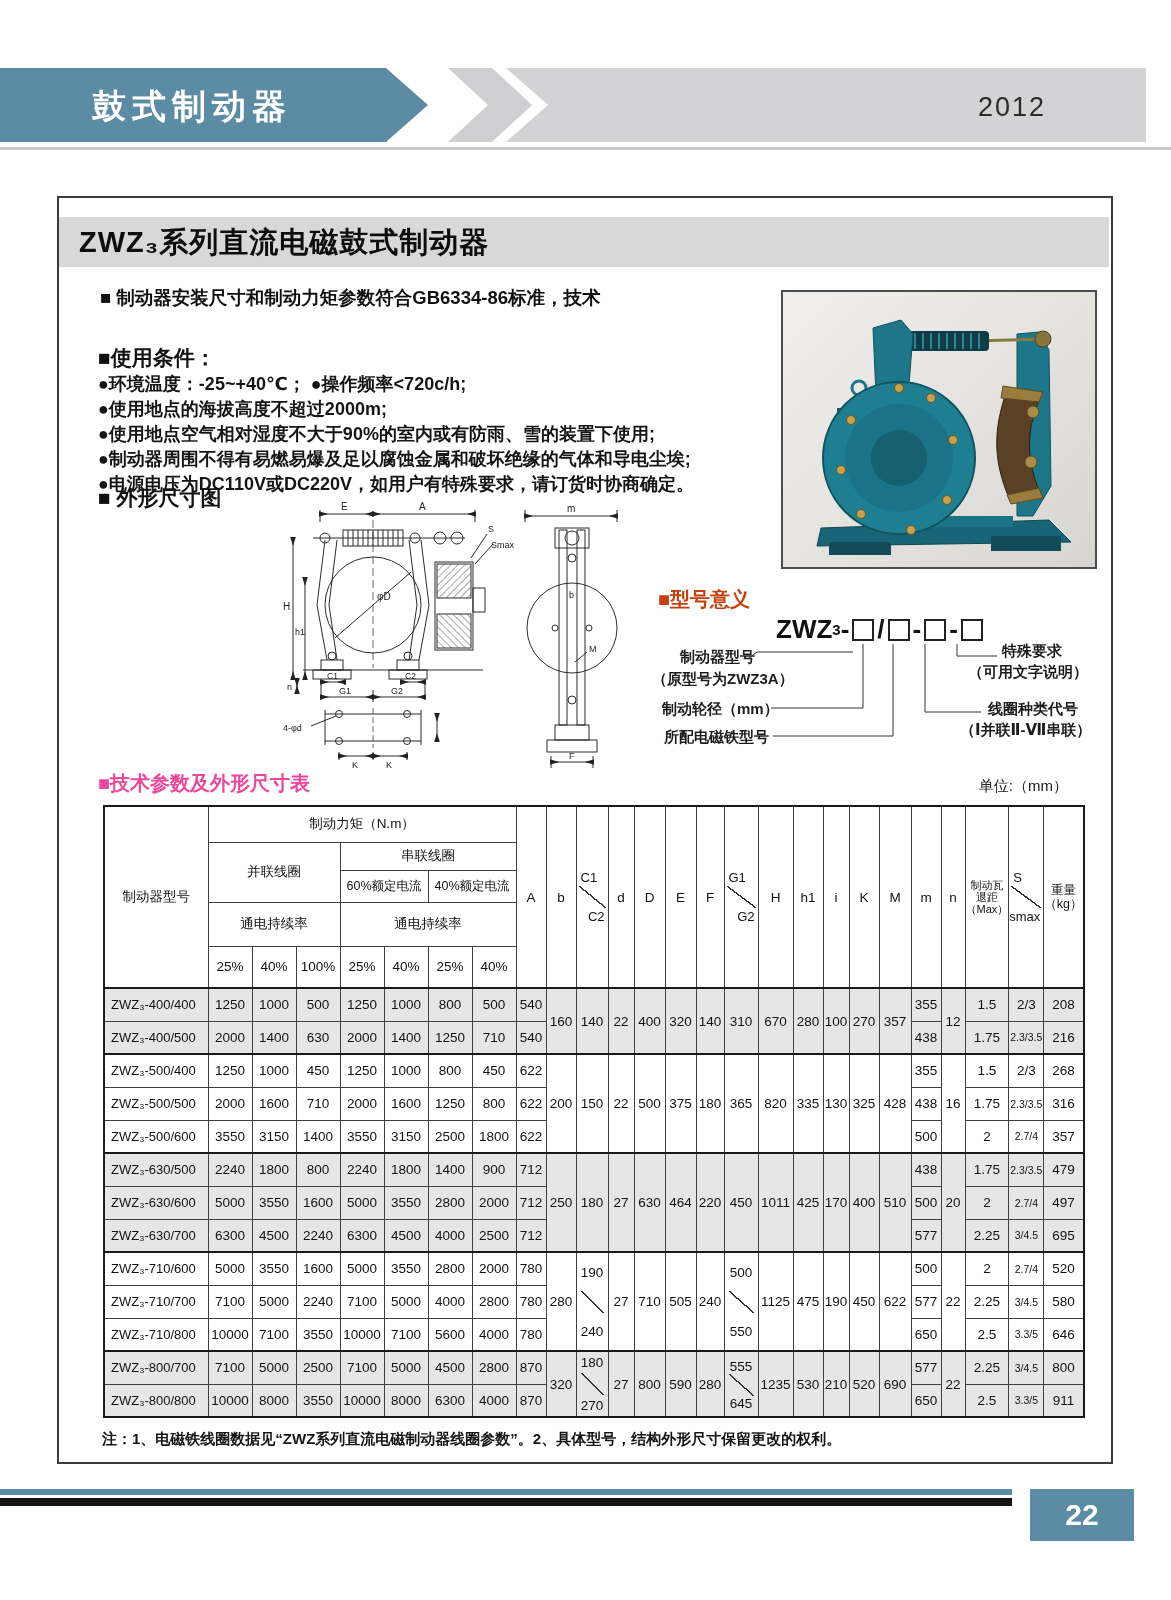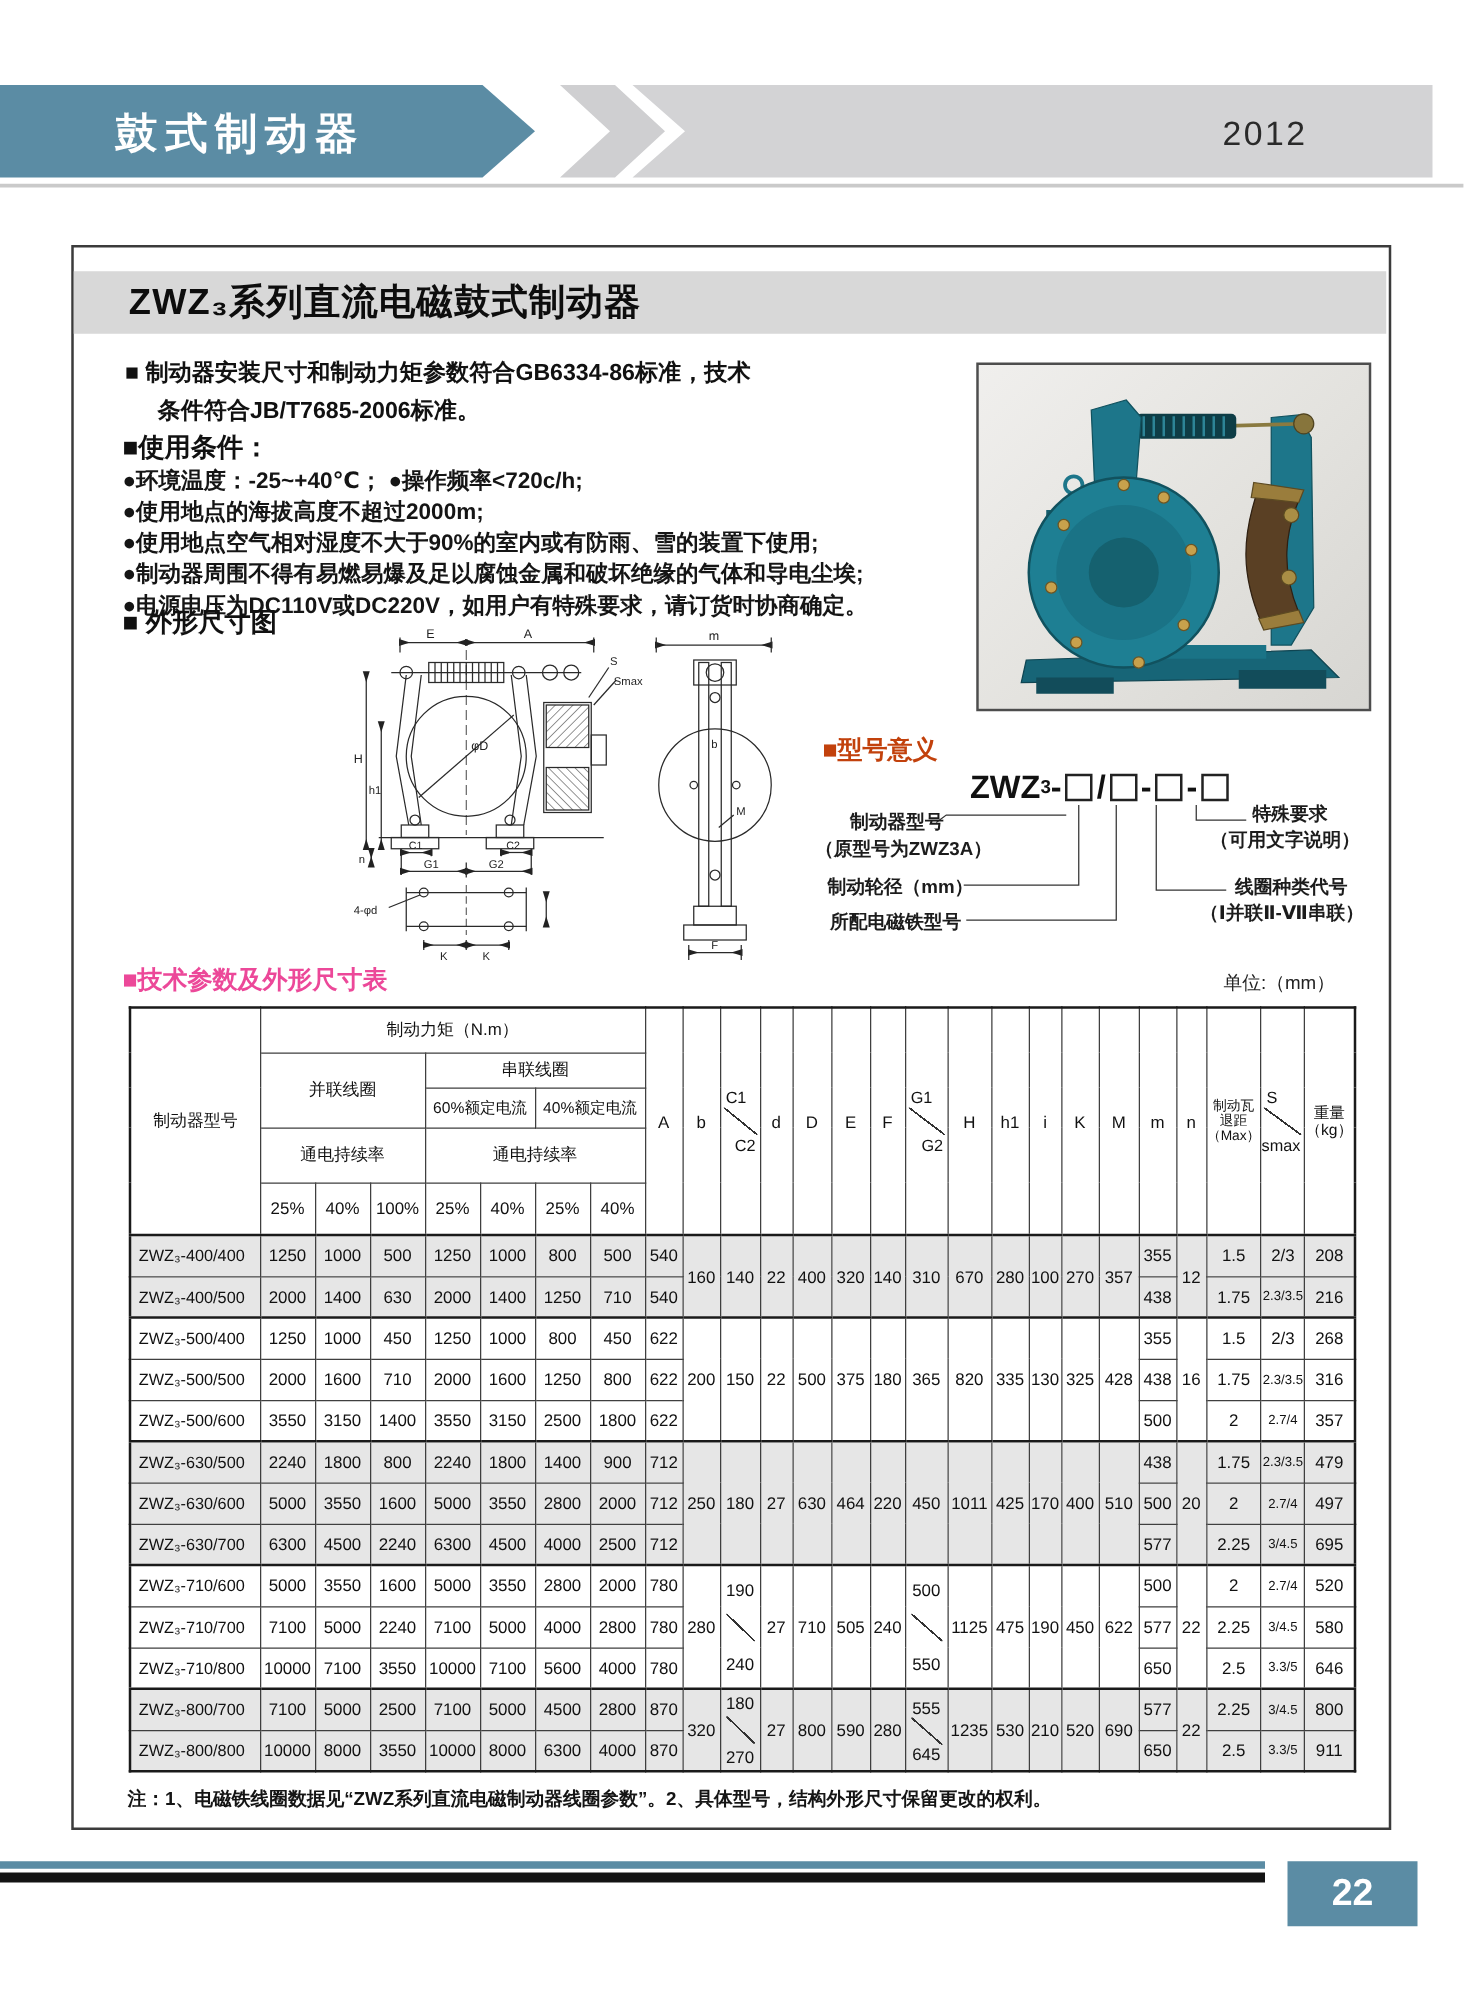--- a/index.html
+++ b/index.html
@@ -7,21 +7,21 @@
         font-family:"Liberation Sans","DejaVu Sans",sans-serif;color:#1a1a1a;}
   .abs{position:absolute;}
 
   
   .header-line{position:absolute;left:0;top:147px;width:1171px;height:3px;background:#cacaca;}
 
   
   .content-box{position:absolute;left:57px;top:196px;width:1052px;height:1264px;
                border:2px solid #3b3b3b;background:#fff;}
   .title-band{position:absolute;left:59px;top:217px;width:1050px;height:50px;background:#d8d8d8;}
-  .title-band span{display:block;padding-left:44px;line-height:50px;font-size:29px;font-weight:bold;color:#0d0d0d;letter-spacing:1px;}
+  .title-band span{display:block;padding-left:20px;line-height:50px;font-size:29px;font-weight:bold;color:#0d0d0d;letter-spacing:1px;}
 
   .intro{position:absolute;left:100px;top:283px;width:650px;font-size:18.5px;font-weight:bold;line-height:30px;color:#111;}
   .intro .l2{padding-left:26px;}
 
   .usage-h{position:absolute;left:98px;top:344px;font-size:21px;font-weight:bold;color:#111;}
   .usage{position:absolute;left:98px;top:372px;width:660px;font-size:18px;font-weight:600;line-height:25px;color:#151515;}
 
   .drawing-h{position:absolute;left:98px;top:484px;font-size:21px;font-weight:bold;color:#111;}
   .tech-h{position:absolute;left:98px;top:770px;font-size:20px;font-weight:bold;color:#ec4899;}
   .unit{position:absolute;left:930px;top:777px;width:138px;text-align:right;font-size:15px;color:#222;}
@@ -87,21 +87,20 @@
   <div class="header-line"></div>
 
   <div class="content-box"></div>
 
   <div class="title-band">
     <span>ZWZ₃系列直流电磁鼓式制动器</span>
   </div>
 
   <div class="intro">
     <div>■ 制动器安装尺寸和制动力矩参数符合GB6334-86标准，技术</div>
-    <div class="l2">条件符合JB/T7685-2006标准。</div>
   </div>
 
   <div class="usage-h">■使用条件：</div>
   <div class="usage">
     <div>●环境温度：-25~+40℃； ●操作频率&lt;720c/h;</div>
     <div>●使用地点的海拔高度不超过2000m;</div>
     <div>●使用地点空气相对湿度不大于90%的室内或有防雨、雪的装置下使用;</div>
     <div>●制动器周围不得有易燃易爆及足以腐蚀金属和破坏绝缘的气体和导电尘埃;</div>
     <div>●电源电压为DC110V或DC220V，如用户有特殊要求，请订货时协商确定。</div>
   </div>

